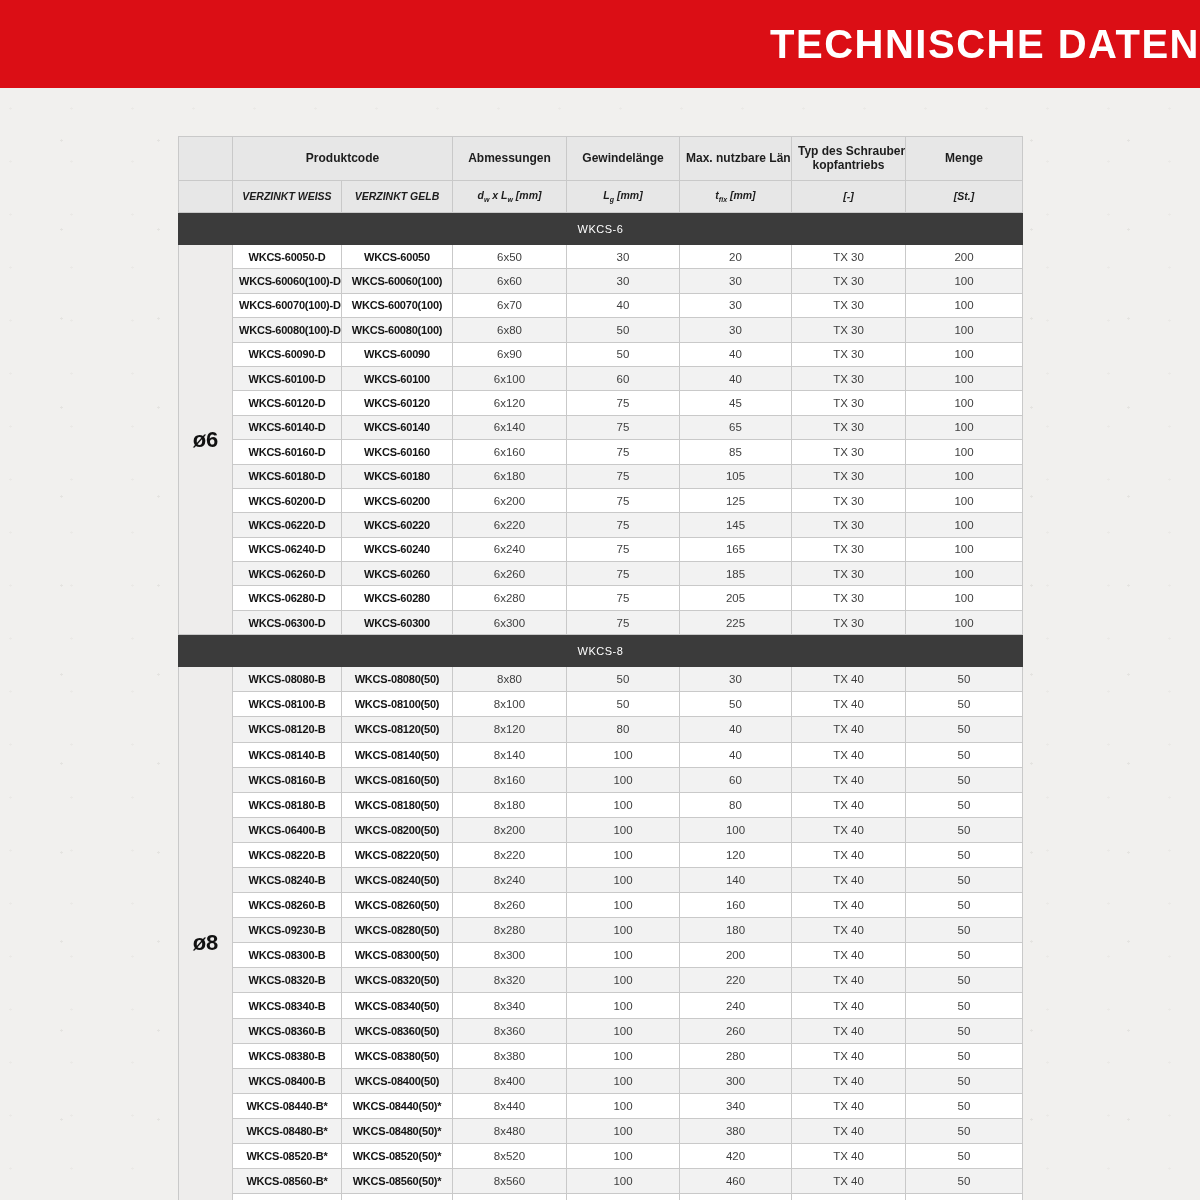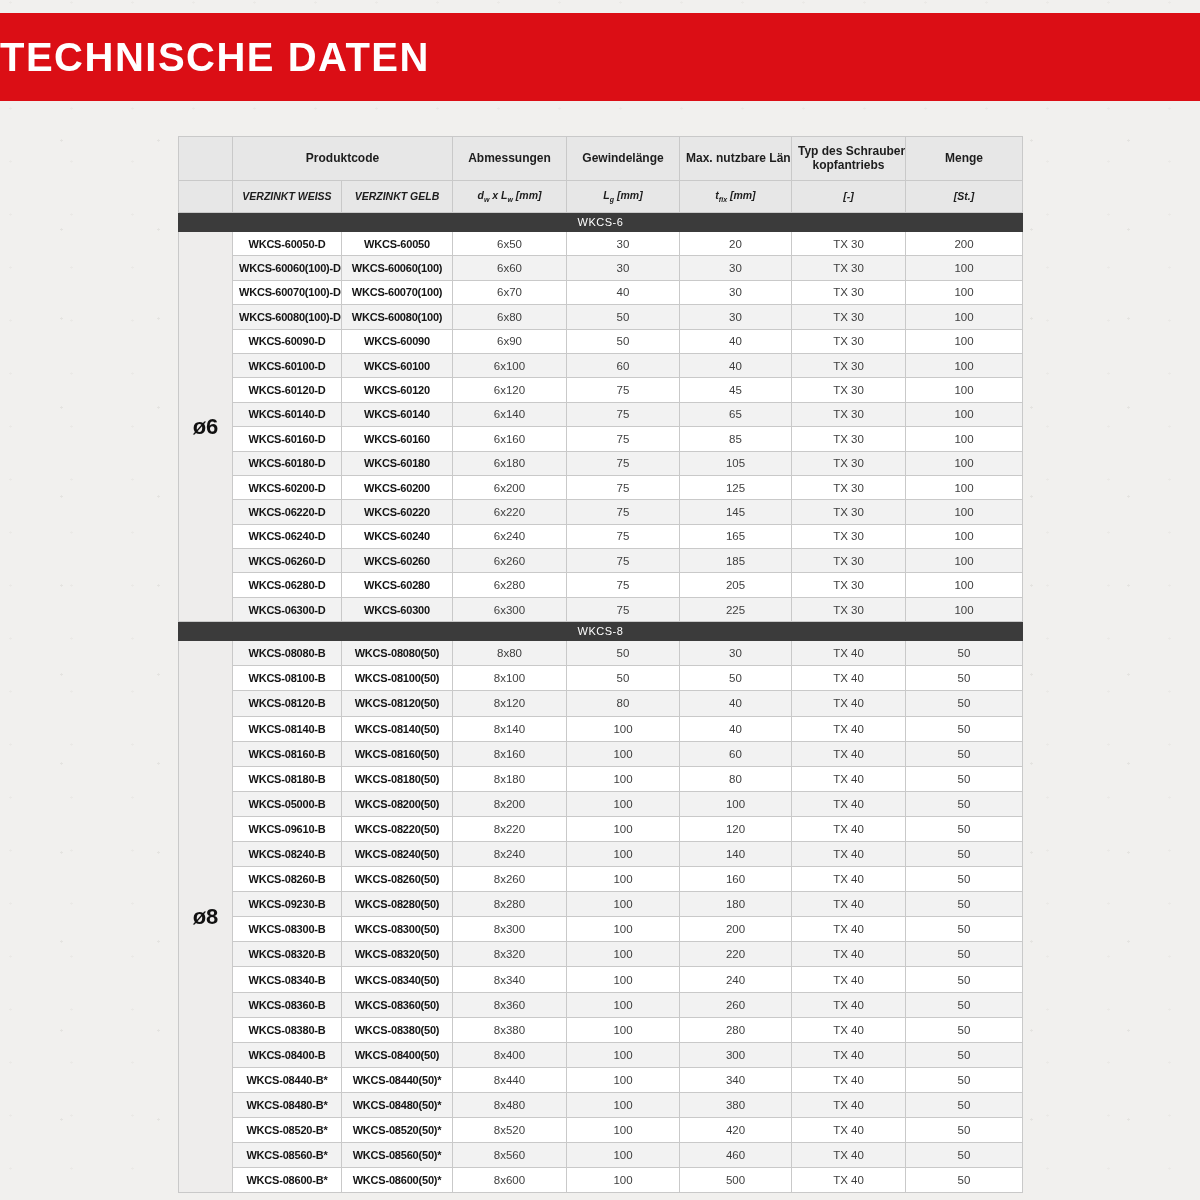--- a/index.html
+++ b/index.html
@@ -10,26 +10,26 @@
     background-color: #f1f0ee;
     background-image:
       radial-gradient(#e4e3e0 1px, transparent 1.4px),
       radial-gradient(#eae9e6 1px, transparent 1.4px);
     background-size: 97px 89px, 61px 53px;
     background-position: 13px 7px, 41px 29px;
     overflow: hidden;
   }
   .banner {
     position: absolute;
-    left: 0; top: 13px;
+    left: 0; top: 0;
     width: 1200px; height: 88px;
     background: #db0e15;
     display: flex;
     align-items: center;
-    justify-content: flex-start;
+    justify-content: flex-end;
   }
   .banner-title {
     color: #ffffff;
     font-size: 40px;
     font-weight: bold;
     letter-spacing: 1.5px;
   }
   table.tech {
     position: absolute;
     left: 178px; top: 136px;
@@ -54,21 +54,21 @@
   thead th {
     background: #e7e7e7;
     font-weight: bold;
     font-size: 12px;
     color: #1d1d1d;
     line-height: 1.15;
   }
   thead tr.h2 th { font-size: 10.5px; font-style: italic; }
   th.align-left { text-align: left; padding-left: 8px; }
   sub { font-size: 7px; }
-  tr.section-bar { height: 19px; }
+  tr.section-bar { height: 32px; }
   tr.section-bar td {
     background: #3b3b3b;
     color: #ffffff;
     font-size: 11px;
     letter-spacing: 0.5px;
     border: 1px solid #3b3b3b;
   }
   tr.sec0 { height: 24.4px; }
   tr.sec1 { height: 25.1px; }
   tr.row-light td { background: #ffffff; }
@@ -330,30 +330,30 @@
       <tr class="sec1 row-light">
         <td class="code">WKCS-08180-B</td>
         <td class="code">WKCS-08180(50)</td>
         <td class="num">8x180</td>
         <td class="num">100</td>
         <td class="num">80</td>
         <td class="num">TX 40</td>
         <td class="num">50</td>
       </tr>
       <tr class="sec1 row-shade">
-        <td class="code">WKCS-05000-B</td>
+        <td class="code">WKCS-06400-B</td>
         <td class="code">WKCS-08200(50)</td>
         <td class="num">8x200</td>
         <td class="num">100</td>
         <td class="num">100</td>
         <td class="num">TX 40</td>
         <td class="num">50</td>
       </tr>
       <tr class="sec1 row-light">
-        <td class="code">WKCS-09610-B</td>
+        <td class="code">WKCS-08220-B</td>
         <td class="code">WKCS-08220(50)</td>
         <td class="num">8x220</td>
         <td class="num">100</td>
         <td class="num">120</td>
         <td class="num">TX 40</td>
         <td class="num">50</td>
       </tr>
       <tr class="sec1 row-shade">
         <td class="code">WKCS-08240-B</td>
         <td class="code">WKCS-08240(50)</td>

